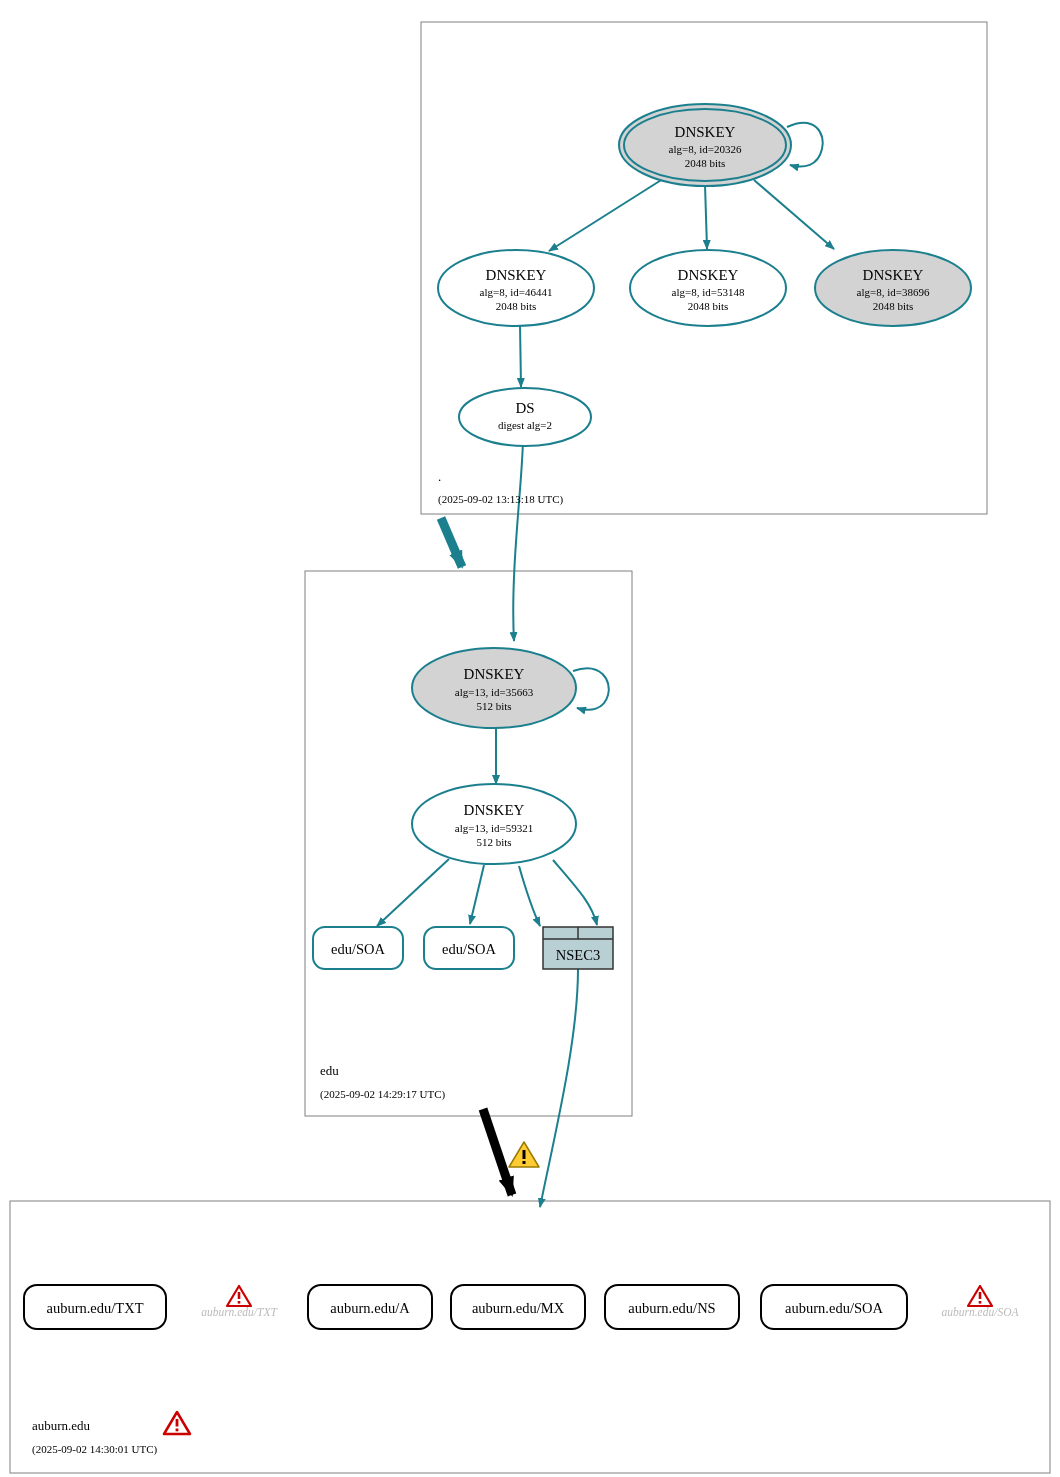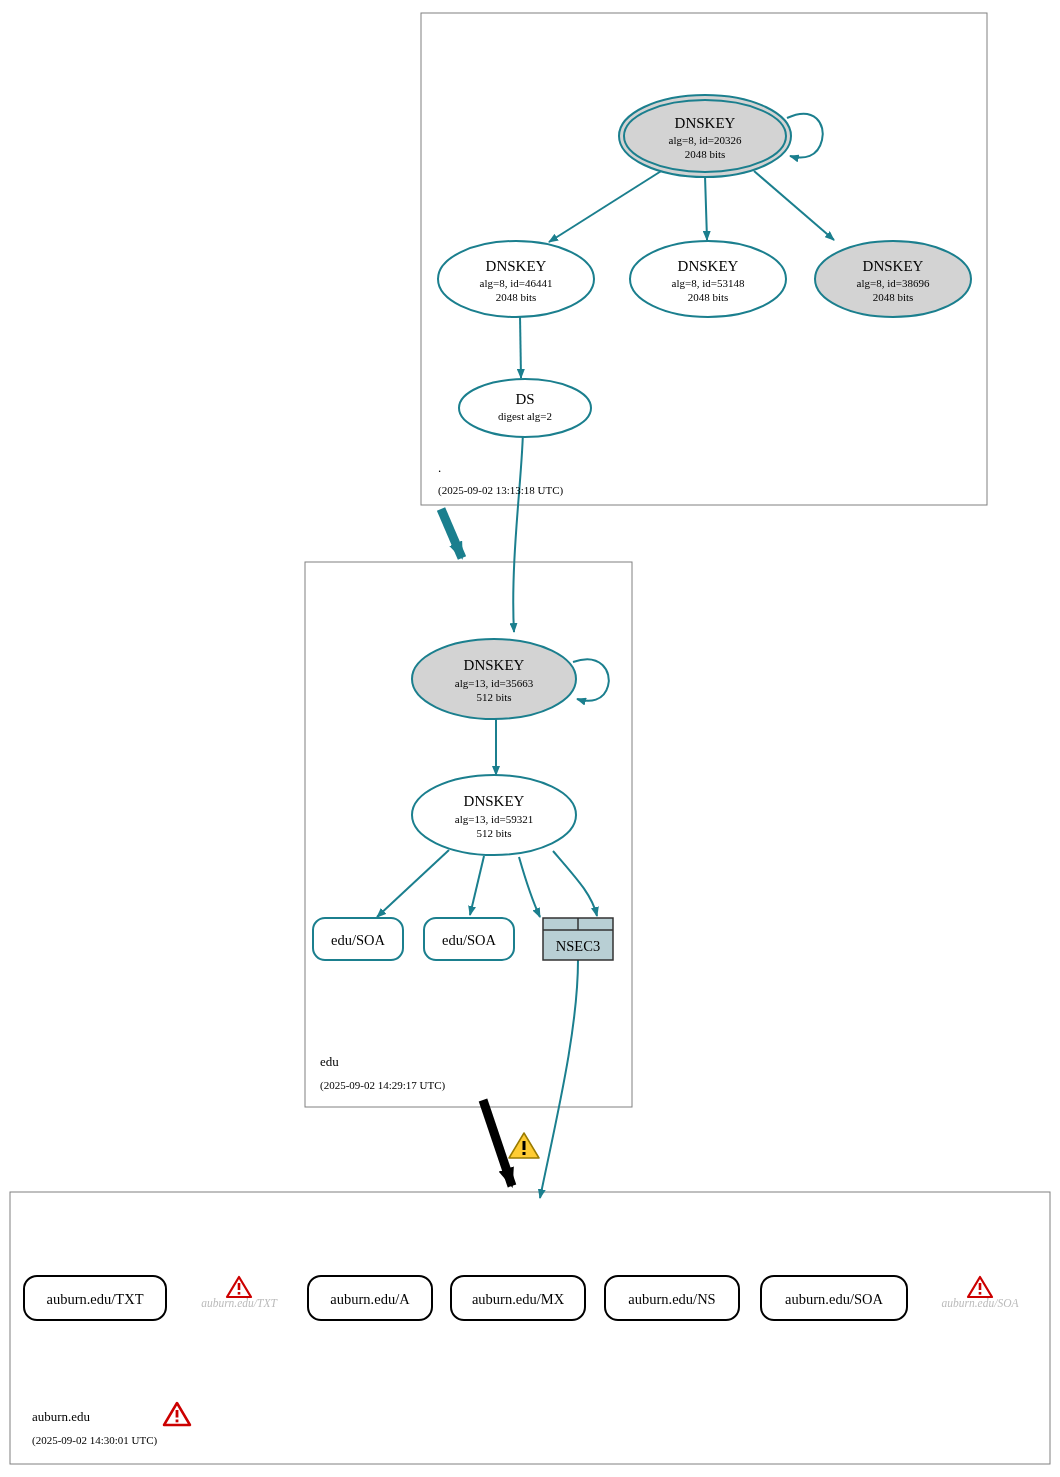--- a/index.html
+++ b/index.html
@@ -9,21 +9,21 @@
   }
   body {
     font-family: "Liberation Serif", serif;
     width: 1060px;
     height: 1477px;
     position: relative;
     overflow: hidden;
   }
   #canvas {
     position: absolute;
-    left: 0; top: 0;
+    left: 0; top: 9px;
     width: 1060px;
     height: 1420px;
   }
   svg {
     position: absolute;
     left: 0; top: 0;
     width: 1060px;
     height: 1477px;
   }
   .node-label {

